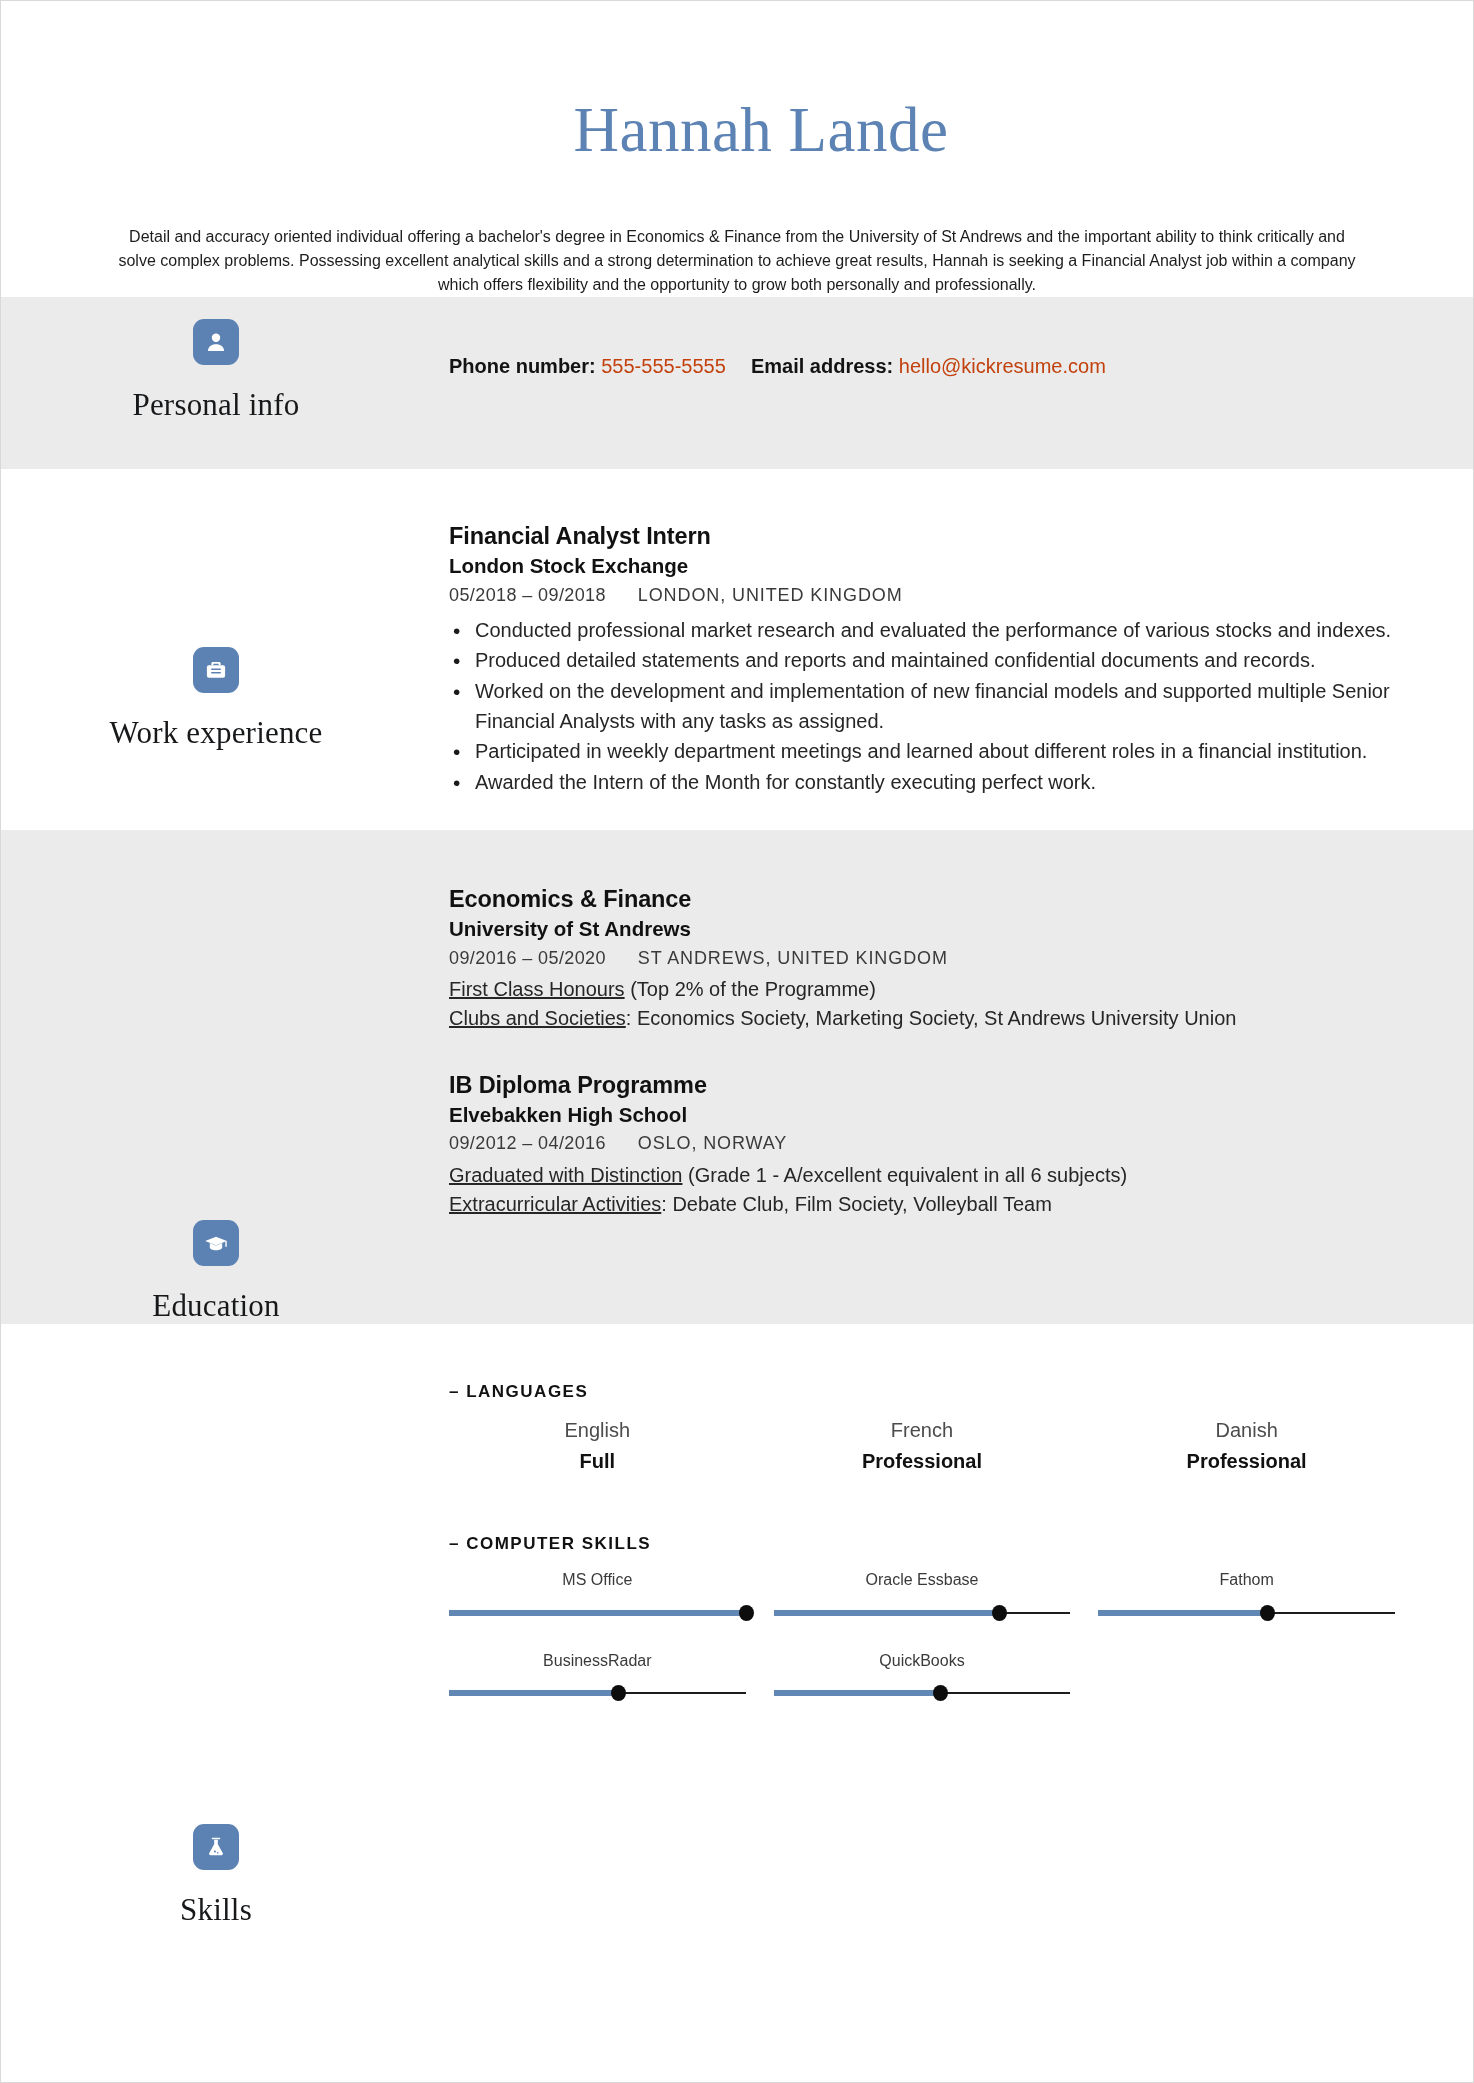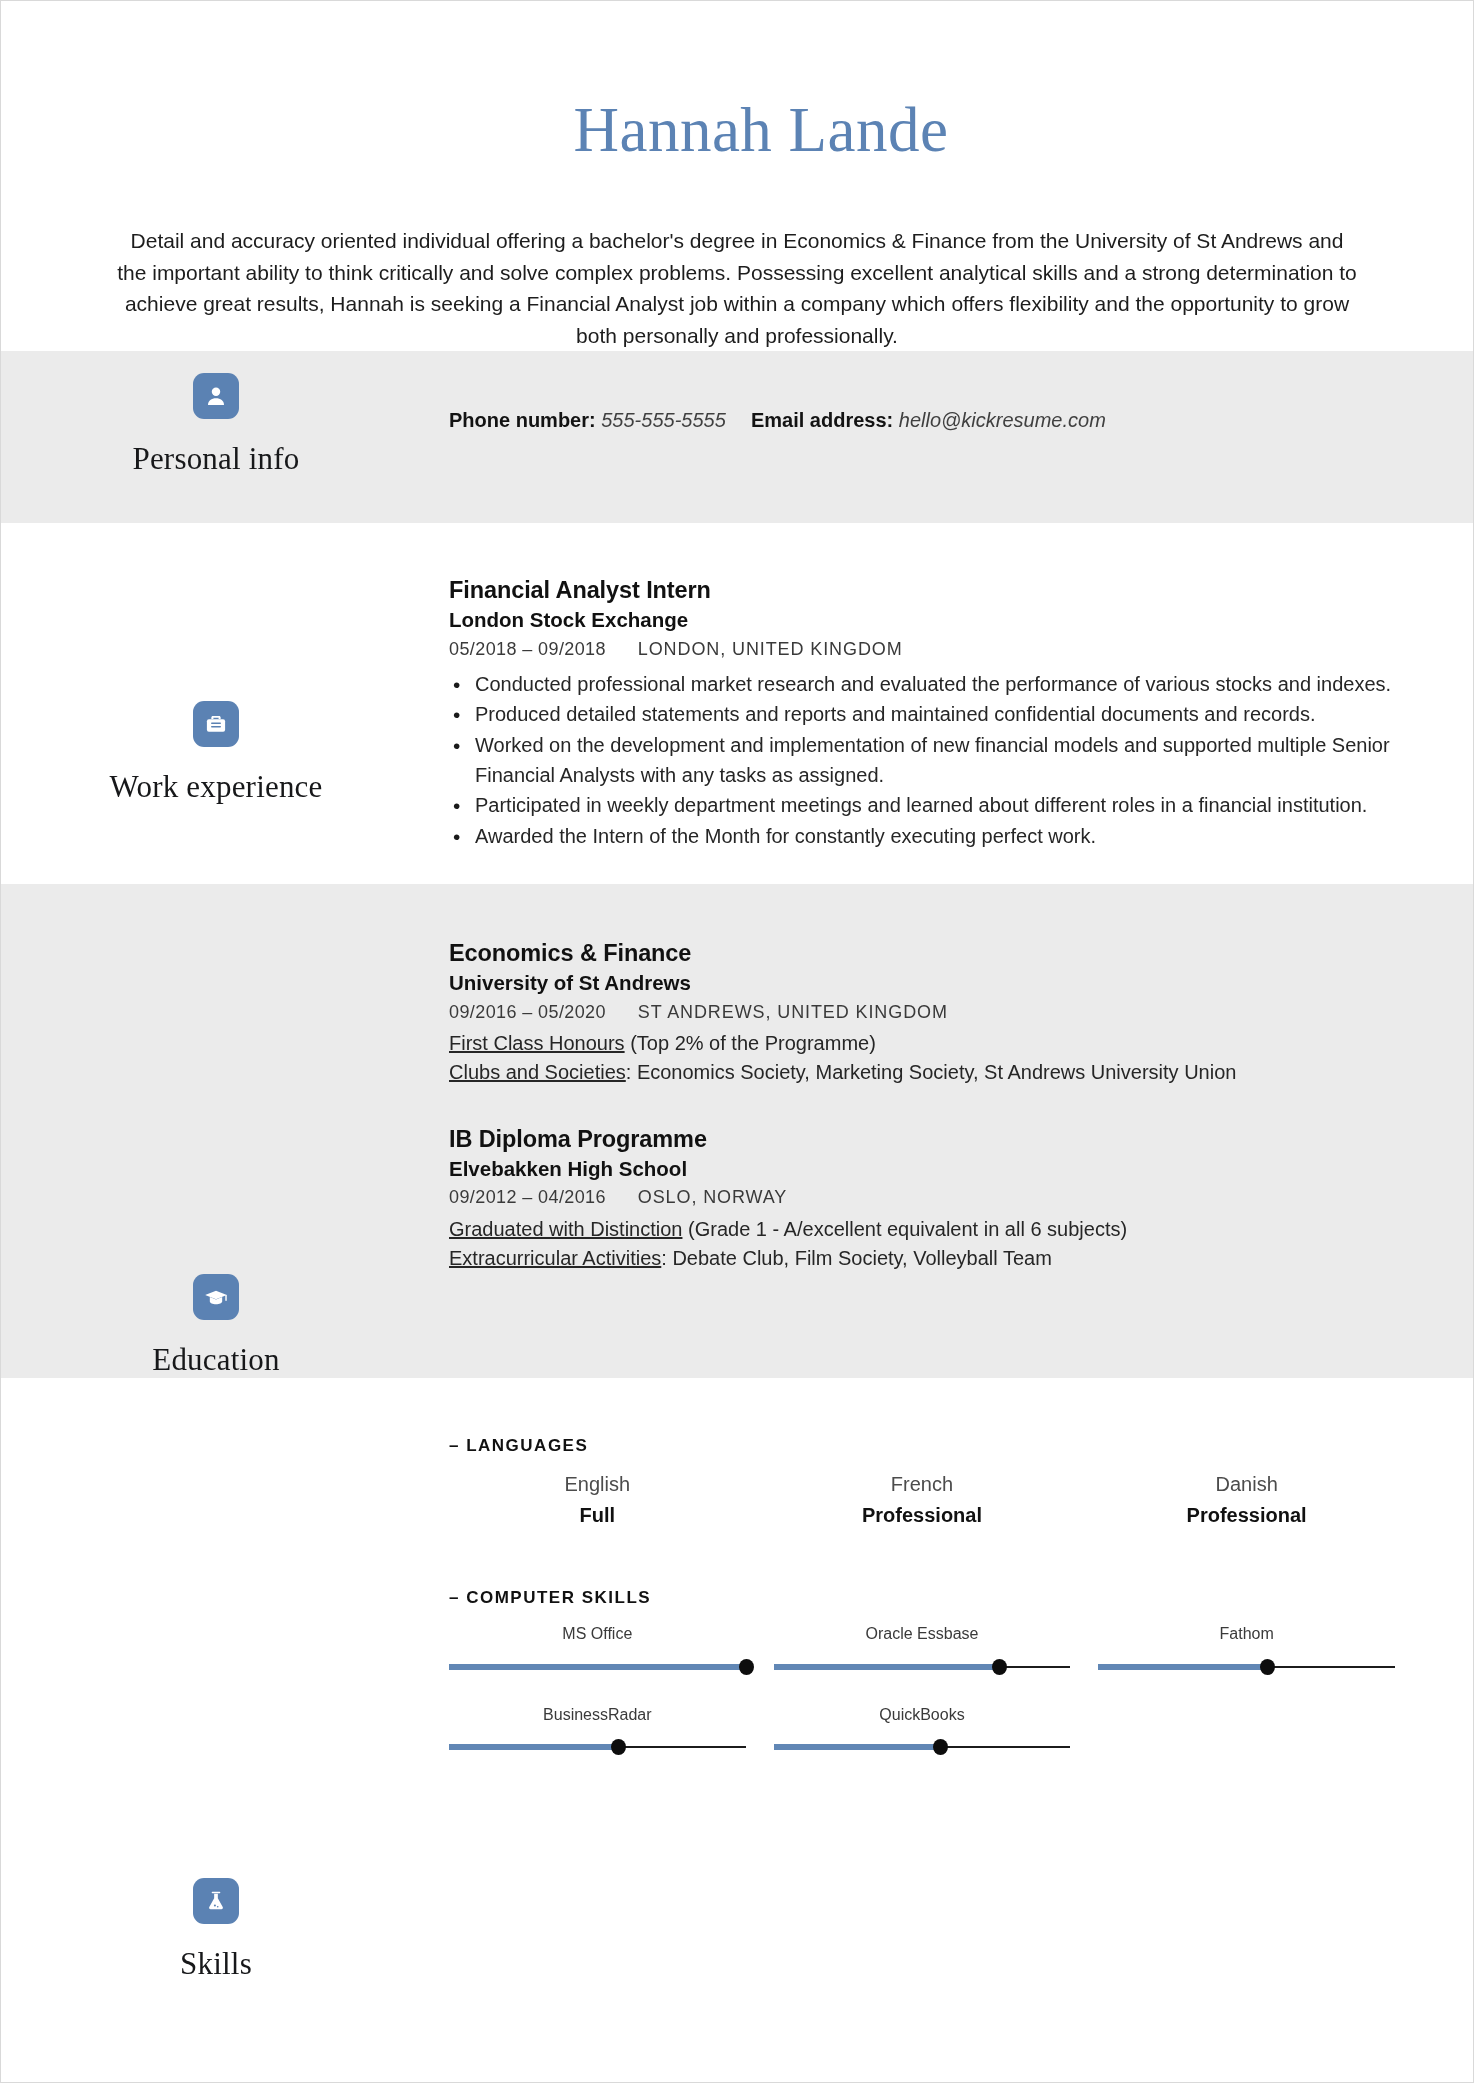--- a/index.html
+++ b/index.html
@@ -30,21 +30,21 @@
     font-weight: 400;
     color: #5c83b4;
     letter-spacing: 0.5px;
     line-height: 1.05;
     padding-left: 48px;
   }
   .summary {
     margin: 62px auto 0 auto;
     width: 1260px;
     text-align: center;
-    font-size: 21px;
+    font-size: 16px;
     line-height: 1.50;
     color: #1d1d1d;
     padding: 0 10px;
   }
 
   
   .band { display: flex; width: 100%; }
   .band.shaded { background: #ebebeb; }
   .band.plain  { background: #ffffff; }
 
@@ -80,21 +80,21 @@
     letter-spacing: 0.2px;
   }
 
   
   #band-personal { height: 172px; }
   #band-personal .band-left { padding-top: 22px; }
   #band-personal .band-right { padding-top: 55px; }
 
   .contact-line { font-size: 20px; color: #3f3f3f; line-height: 1.4; }
   .contact-line .lbl { font-weight: bold; color: #131313; }
-  .contact-line .val { color: #404040; font-style: italic; }
+  .contact-line .val { color: #c2410c; }
   .contact-gap { display: inline-block; width: 14px; }
 
   
   #band-work .band-right { padding-top: 52px; padding-bottom: 32px; }
   #band-work .band-left  { padding-top: 178px; }
 
   #band-education .band-right { padding-top: 54px; padding-bottom: 48px; }
   #band-education .band-left  { padding-top: 390px; }
 
   #band-skills .band-right { padding-top: 58px; padding-bottom: 300px; }

